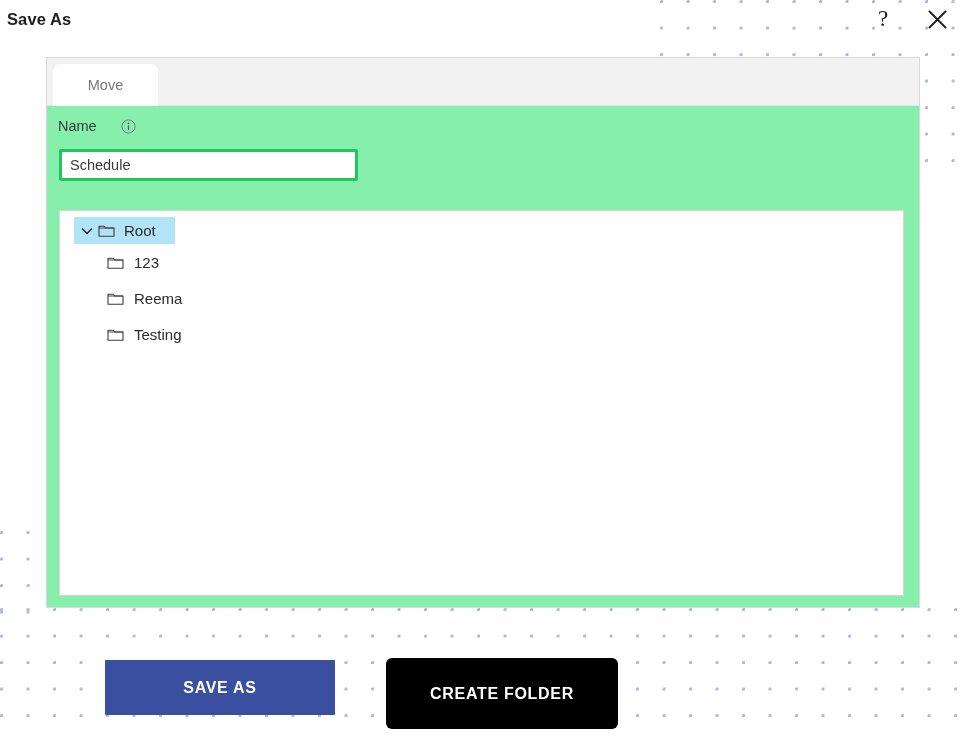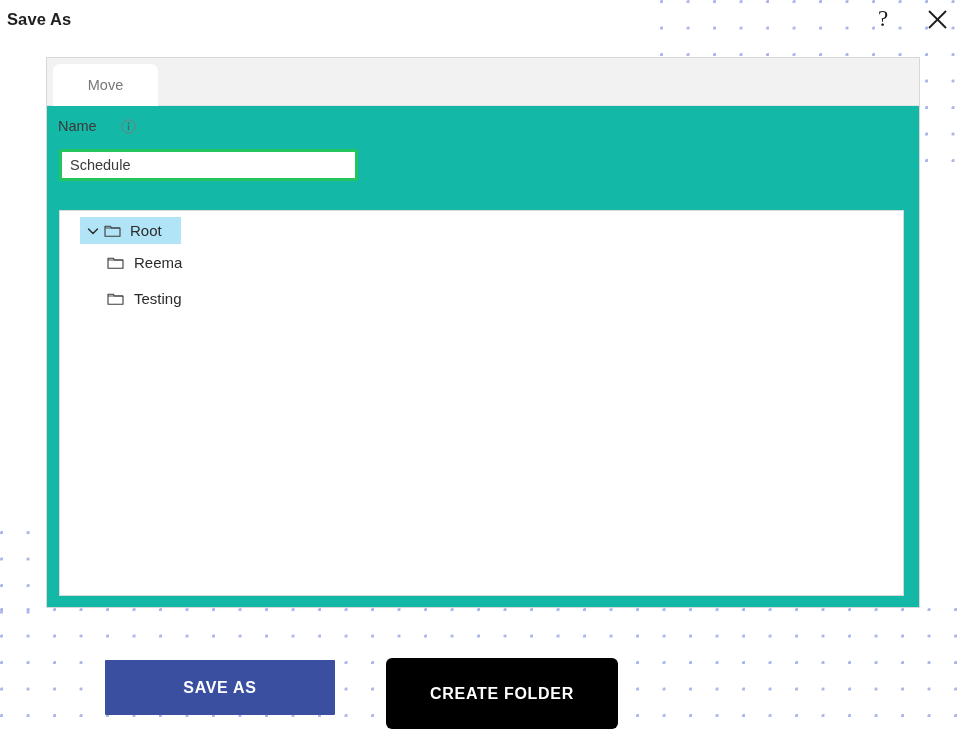--- a/index.html
+++ b/index.html
@@ -78,21 +78,21 @@
   #close-button { left: 922px; top: 4px; }
   .header-btn svg { display: block; }
 
   
   #dialog-panel {
     position: absolute;
     left: 46px;
     top: 57px;
     width: 874px;
     height: 551px;
-    background: #14b8a6;
+    background: #86efac;
     border: 1px solid #d8d8d8;
     box-sizing: border-box;
     z-index: 3;
   }
 
   
   #tab-strip {
     position: absolute;
     left: 0;
     top: 0;
@@ -175,21 +175,21 @@
     display: flex;
     align-items: center;
     height: 27px;
     font-size: 15px;
     color: #2b2b2b;
     cursor: pointer;
     box-sizing: border-box;
   }
   #tree-row-root {
     width: 101px;
-    margin-left: 20px;
+    margin-left: 14px;
     background: #b2e4f8;
     padding-left: 3px;
   }
   .chevron {
     width: 19px;
     display: flex;
     align-items: center;
     justify-content: center;
     cursor: pointer;
   }
@@ -328,20 +328,29 @@
           <span class="folder-icon">
             <svg width="17" height="15" viewBox="0 0 17 15">
               <path d="M1 3.2 H6.2 L7.6 5 H16 V13.2 H1 Z" fill="none" stroke="#3b3b3b" stroke-width="1.1" stroke-linejoin="round"></path>
               <line x1="1" y1="5" x2="16" y2="5" stroke="#3b3b3b" stroke-width="0.9"></line>
             </svg>
           </span>
           <span class="tree-label">Root</span>
         </div>
 
         <ul class="tree-children">
+          <li class="tree-child-row">
+            <span class="folder-icon">
+              <svg width="17" height="15" viewBox="0 0 17 15">
+                <path d="M1 3.2 H6.2 L7.6 5 H16 V13.2 H1 Z" fill="none" stroke="#3b3b3b" stroke-width="1.1" stroke-linejoin="round"></path>
+                <line x1="1" y1="5" x2="16" y2="5" stroke="#3b3b3b" stroke-width="0.9"></line>
+              </svg>
+            </span>
+            <span class="tree-label">123</span>
+          </li>
           <li class="tree-child-row">
             <span class="folder-icon">
               <svg width="17" height="15" viewBox="0 0 17 15">
                 <path d="M1 3.2 H6.2 L7.6 5 H16 V13.2 H1 Z" fill="none" stroke="#3b3b3b" stroke-width="1.1" stroke-linejoin="round"></path>
                 <line x1="1" y1="5" x2="16" y2="5" stroke="#3b3b3b" stroke-width="0.9"></line>
               </svg>
             </span>
             <span class="tree-label">Reema</span>
           </li>
           <li class="tree-child-row">

